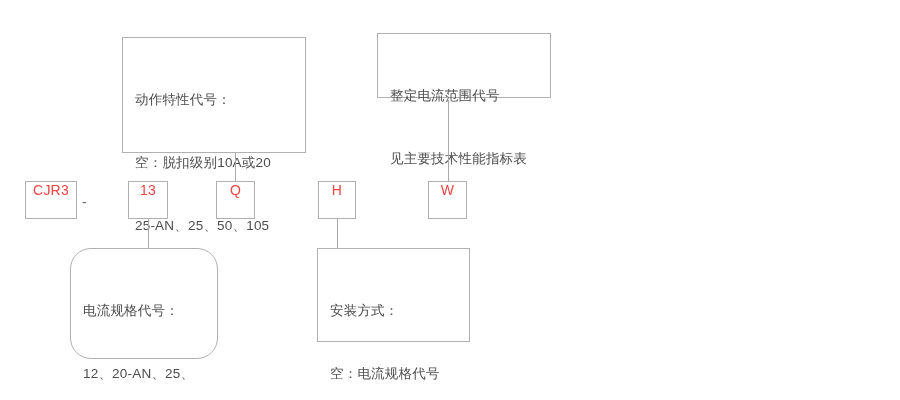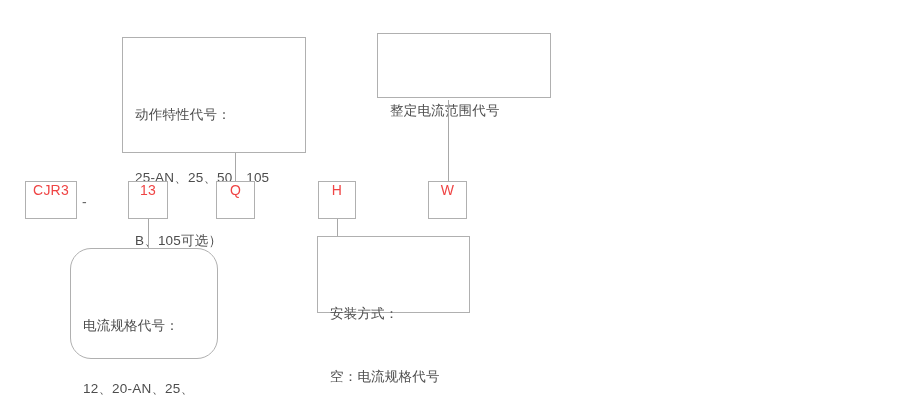--- a/index.html
+++ b/index.html
@@ -18,21 +18,21 @@
     background: #ffffff;
     overflow: hidden;
   }
   .box {
     position: absolute;
     border: 1px solid #b0b0b0;
     background: #ffffff;
     box-sizing: border-box;
   }
   .note-box {
-    padding: 24px 10px 8px 12px;
+    padding: 9px 10px 8px 12px;
     font-size: 13.5px;
     line-height: 21px;
     color: #4d4d4d;
     white-space: pre-wrap;
     letter-spacing: 0.2px;
   }
   .code-box {
     display: flex;
     align-items: flex-start;
     justify-content: center;
@@ -53,26 +53,28 @@
   }
   .note-line { display: block; }
 </style>
 </head>
 <body>
 
 <div id="canvas">
 
   <div class="box note-box" style="left:122px; top:37px; width:184px; height:116px;">
     <span class="note-line">动作特性代号：</span>
+    <span class="note-line">空：脱扣级别10A或20</span>
     <span class="note-line">25-AN、25、50、105</span>
     <span class="note-line">B、105可选）</span>
   </div>
 
   <div class="box note-box" style="left:377px; top:33px; width:174px; height:65px;">
     <span class="note-line">整定电流范围代号</span>
+    <span class="note-line">见主要技术性能指标表</span>
   </div>
 
   <div class="connector v-line" style="left:235px; top:153px; height:28px;"></div>
 
   <div class="connector v-line" style="left:448px; top:100px; height:81px;"></div>
 
   <div class="connector v-line" style="left:148px; top:219px; height:29px;"></div>
 
   <div class="connector v-line" style="left:337px; top:219px; height:29px;"></div>
 
@@ -99,19 +101,19 @@
   </div>
 
   <div class="box note-box" style="left:70px; top:248px; width:148px; height:111px;border-radius:21px;">
     <span class="note-line">电流规格代号：</span>
     <span class="note-line">12、20-AN、25、</span>
     
     
     
   </div>
 
-  <div class="box note-box" style="left:317px; top:236px; width:153px; height:77px;">
+  <div class="box note-box" style="left:317px; top:248px; width:153px; height:94px;">
     <span class="note-line">安装方式：</span>
     <span class="note-line">空：电流规格代号</span>
     
   </div>
 
 </div>
 
 </body></html>

